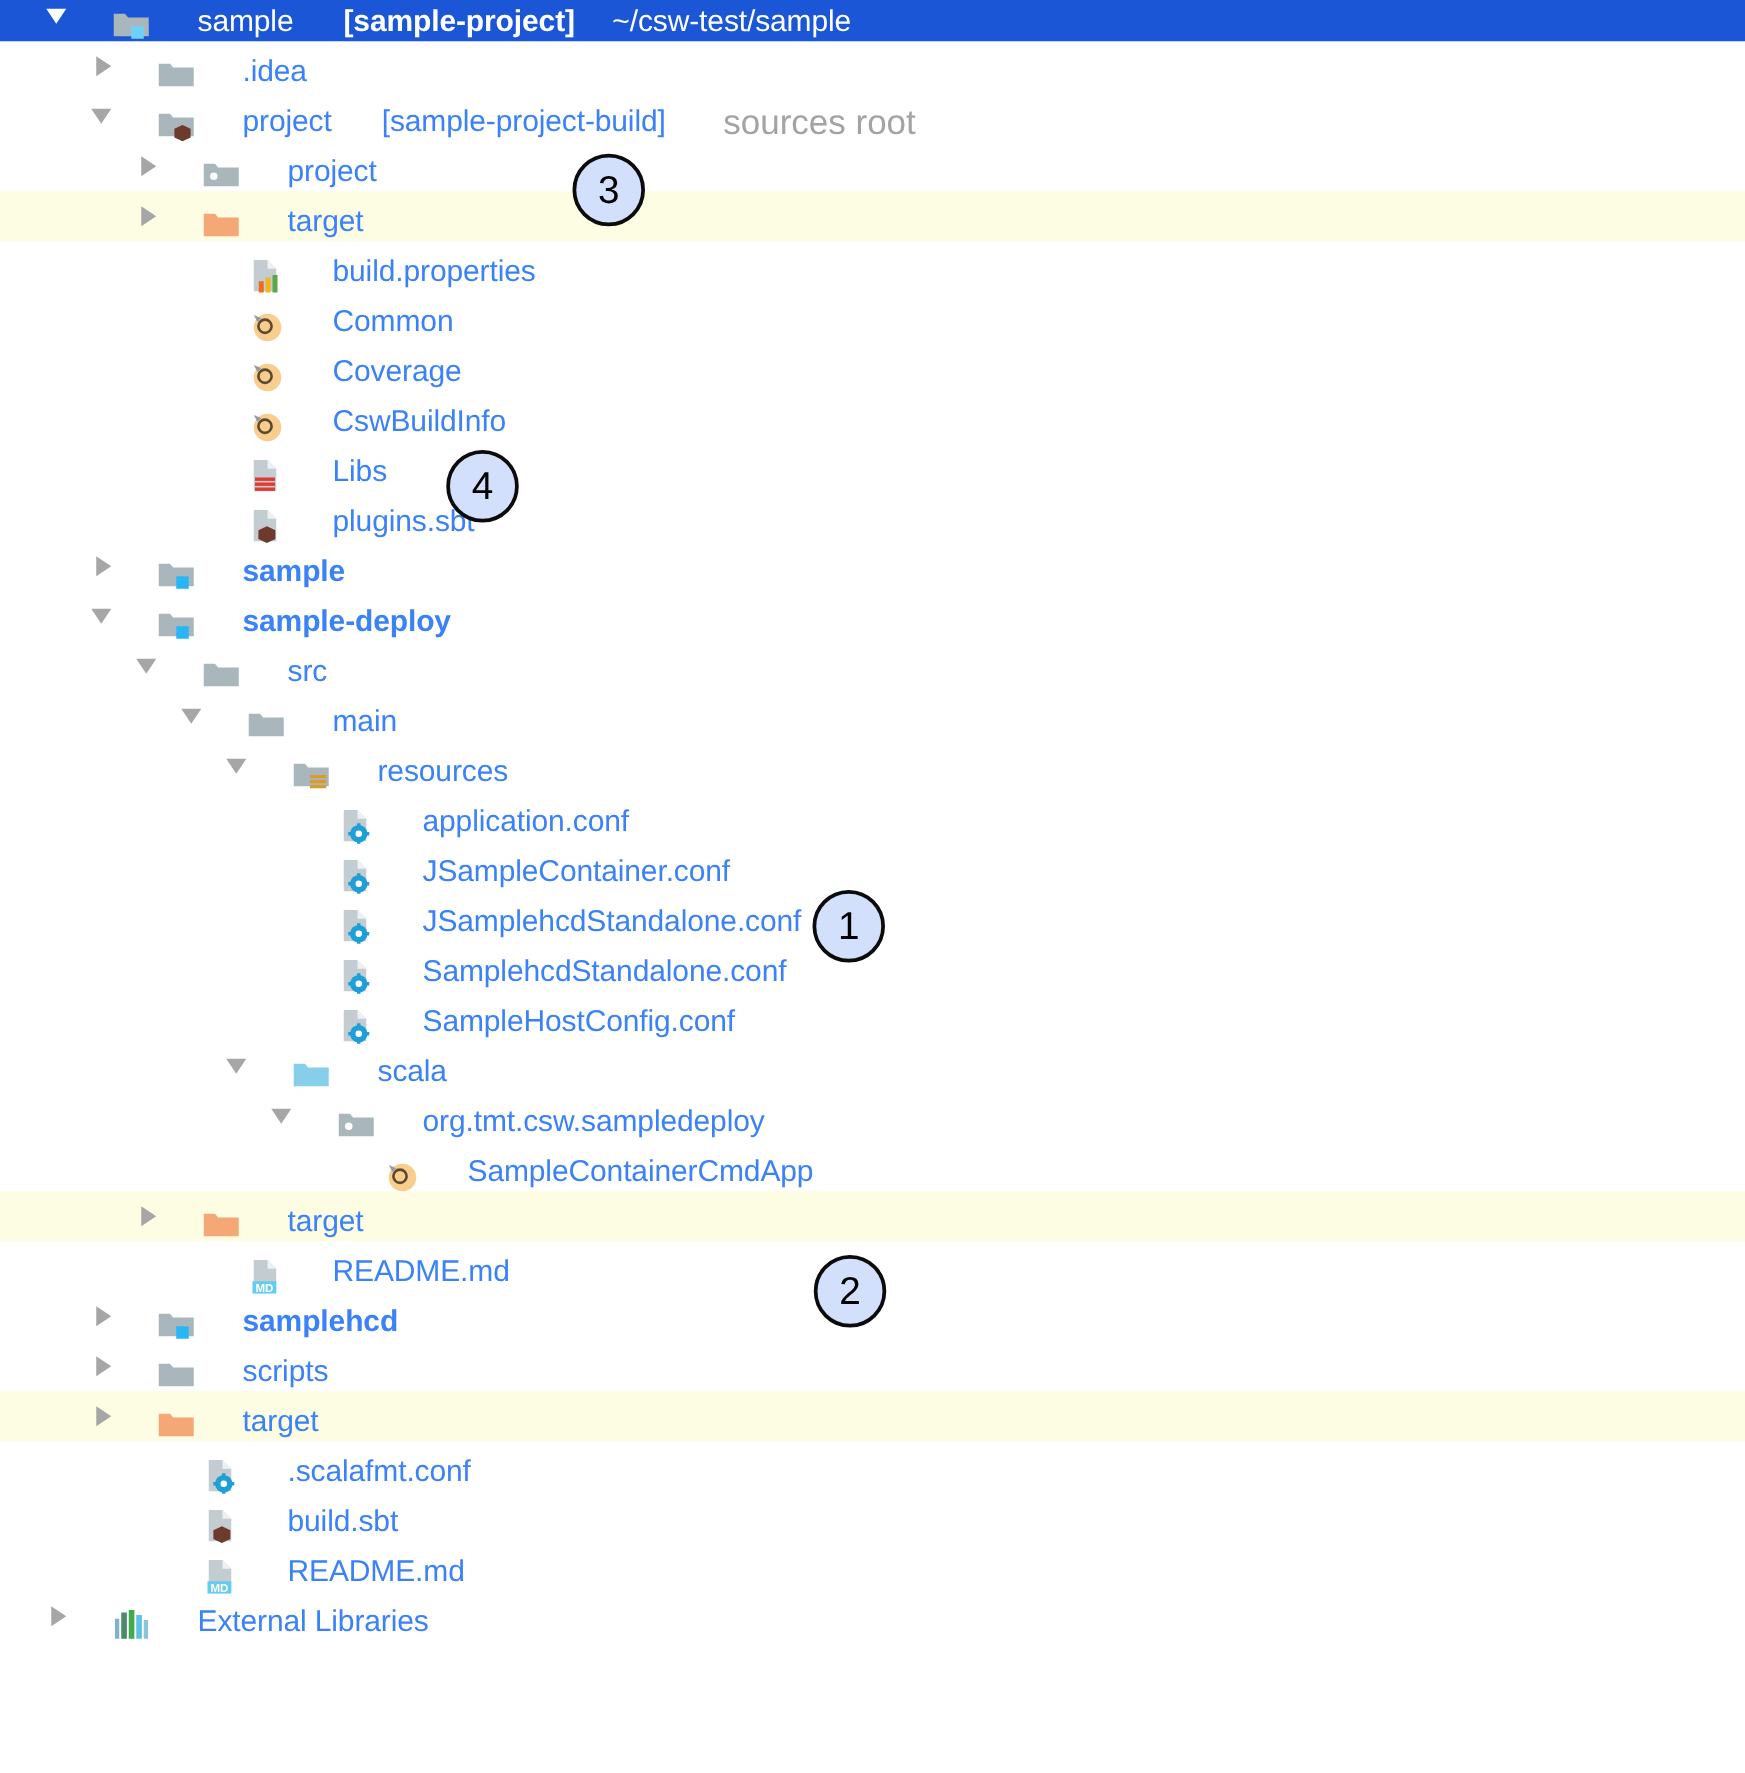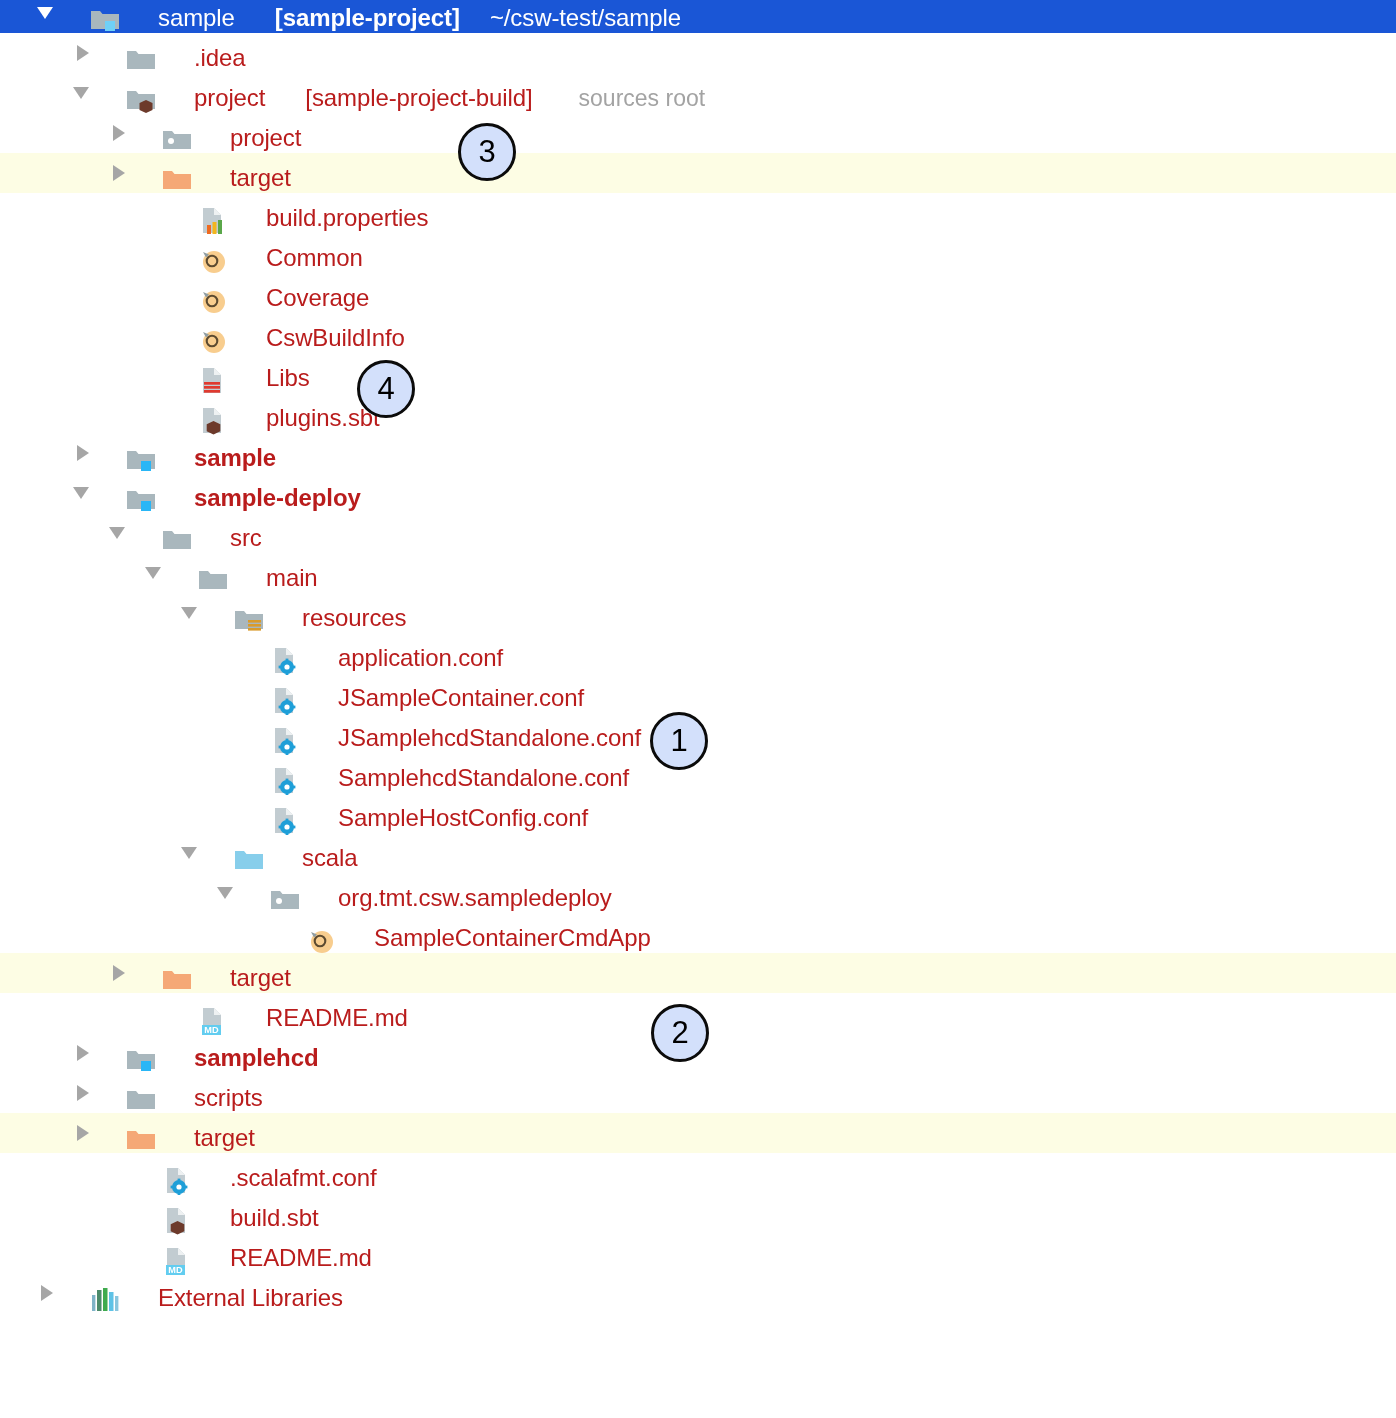--- a/index.html
+++ b/index.html
@@ -75,28 +75,28 @@
     width: 34px;
     height: 30px;
     position: relative;
     margin-right: 4px;
   }
   .icon svg { position: absolute; left: 0; top: 2px; display: block; }
 
   
   .label {
     font-size: 24px;
-    color: #b91c1c;
+    color: #3b82f6;
     line-height: 30px;
     letter-spacing: -0.1px;
   }
   .label.bold { font-weight: bold; }
   .row.header .label { color: #ffffff; }
   .muted {
-    font-size: 23px;
+    font-size: 28px;
     color: #a3a3a3;
     margin-left: 16px;
     line-height: 30px;
   }
 
   
   .anno {
     position: absolute;
     width: 58px;
     height: 58px;

